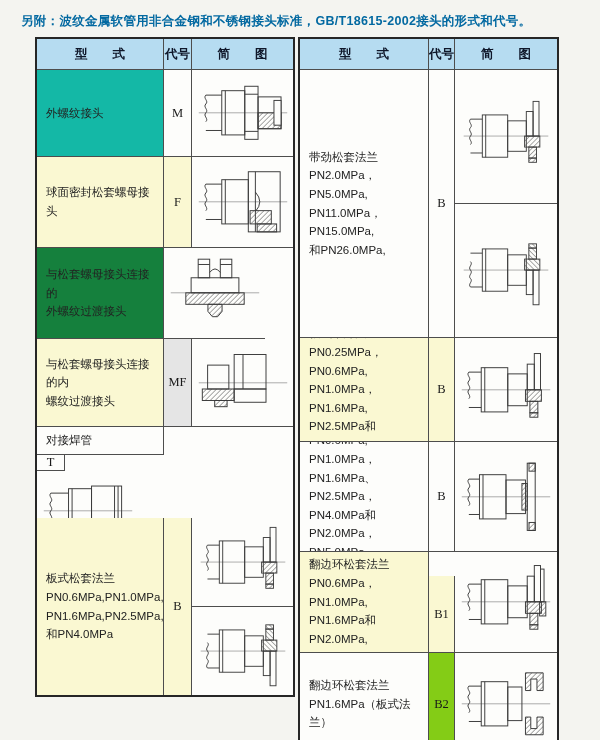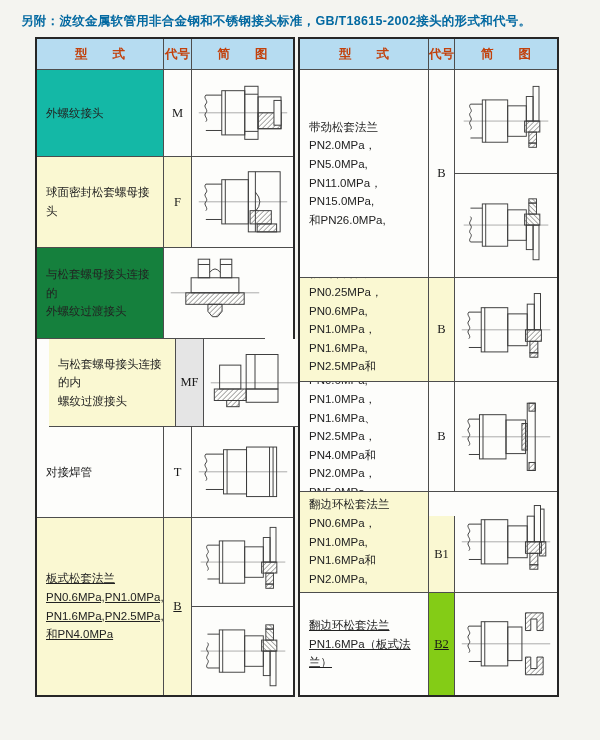--- a/index.html
+++ b/index.html
@@ -18,23 +18,23 @@
     border:2px solid #262626;
   }
   .t-row{display:flex;}
   .t-cell{
     box-sizing:border-box;flex:none;
     border-right:1px solid #4d4d4d;border-bottom:1px solid #4d4d4d;
     background:#fdfdfb;overflow:hidden;
     display:flex;align-items:center;
   }
   .t-cell.last-col{border-right:none;}
-  .t-row.last-row .t-cell{border-bottom:none;text-decoration:underline;}
+  .t-row.last-row .t-cell{border-bottom:none;}
   .t-cell.hdr{
-    justify-content:center;font-size:12.5px;font-weight:700;color:#c2410c;
+    justify-content:center;font-size:12.5px;font-weight:700;color:#0f172a;
   }
   .t-cell.type{
     padding:4px 4px 4px 9px;font-size:11.5px;line-height:1.62;color:#222;
     white-space:pre-line;text-align:left;
   }
   .t-cell.code{
     justify-content:center;
     font-family:"Liberation Serif","DejaVu Serif",serif;
     font-size:12.5px;color:#1a1a1a;
   }
@@ -126,41 +126,41 @@
               <line x1="58" y1="13" x2="71" y2="13"></line>
               <path d="M46,22 q6,-8 12,0"></path>
               <rect x="25" y="28" width="54" height="17"></rect>
               <rect x="19" y="45" width="66" height="13" fill="url(#hatch)"></rect>
               <path d="M44,58 h16 v8 l-5,6 h-6 l-5,-6 z" fill="url(#hatch)"></path>
             </g>
           </svg>
         </div>
       </div>
     </div>
-    <div class="t-row" style="height: 88px; padding-left: 12px;">
+    <div class="t-row" style="height: 88px;">
       <div class="t-cell type" style="width: 127px; background: rgb(250, 248, 210);">与松套螺母接头连接的内
 螺纹过渡接头</div>
       <div class="t-cell code" style="width: 28px; background: #e5e5e5;">MF</div>
       <div class="t-cell diagram last-col" style="width: 101px;">
         <div class="sub-diagram">
           <svg viewBox="0 0 104 90" width="92">
             <g stroke="#3b3b3b" fill="none" stroke-width="1.1" stroke-linejoin="miter">
               <line x1="2" y1="45" x2="102" y2="45" stroke="#8a8a8a" stroke-width="0.8"></line>
               <rect x="12" y="25" width="24" height="27"></rect>
               <rect x="42" y="13" width="36" height="39"></rect>
               <line x1="52" y1="13" x2="52" y2="52"></line>
               <rect x="42" y="52" width="36" height="15"></rect>
               <rect x="6" y="52" width="36" height="13" fill="url(#hatch)"></rect>
               <rect x="20" y="65" width="14" height="7" fill="url(#hatch)"></rect>
             </g>
           </svg>
         </div>
       </div>
     </div>
-    <div class="t-row" style="height: 91px;">
+    <div class="t-row" style="height: 91px; flex-direction: column;">
       <div class="t-cell type" style="width: 127px; background: rgb(253, 253, 251);">对接焊管</div>
       <div class="t-cell code" style="width: 28px; background: rgb(253, 253, 251);">T</div>
       <div class="t-cell diagram last-col" style="width: 101px;">
         <div class="sub-diagram">
           <svg viewBox="0 0 104 90" width="92">
             <g stroke="#3b3b3b" fill="none" stroke-width="1.1" stroke-linejoin="miter">
               <line x1="2" y1="45" x2="102" y2="45" stroke="#8a8a8a" stroke-width="0.8"></line>
               <path d="M10,25 c-3.5,3.5 3.5,6.5 0,10 c-3.5,3.5 3.5,6.5 0,10 c-3.5,3.5 3.5,6.5 0,10"></path>
               <line x1="10" y1="25" x2="30" y2="25"></line>
               <line x1="10" y1="65" x2="30" y2="65"></line>
@@ -221,21 +221,21 @@
         </div>
       </div>
     </div>
   </div>
 <div id="table-right" class="fit-table" style="left: 298px; top: 37px; width: 257px;">
     <div class="t-row" style="height: 31px;">
       <div class="t-cell hdr" style="width: 129px; background: rgb(182, 220, 241);">型　　式</div>
       <div class="t-cell hdr" style="width: 26px; background: rgb(182, 220, 241);">代号</div>
       <div class="t-cell hdr last-col" style="width: 102px; background: rgb(182, 220, 241);">简　　图</div>
     </div>
-    <div class="t-row" style="height: 208px;">
+    <div class="t-row" style="height: 268px;">
       <div class="t-cell type" style="width: 129px; background: rgb(253, 253, 251);">带劲松套法兰
 PN2.0MPa，PN5.0MPa,
 PN11.0MPa，PN15.0MPa,
 和PN26.0MPa,</div>
       <div class="t-cell code" style="width: 26px; background: rgb(253, 253, 251);">B</div>
       <div class="t-cell diagram last-col" style="width: 102px;">
         <div class="sub-diagram">
           <svg viewBox="0 0 104 90" width="88">
             <g stroke="#3b3b3b" fill="none" stroke-width="1.1" stroke-linejoin="miter">
               <line x1="2" y1="45" x2="102" y2="45" stroke="#8a8a8a" stroke-width="0.8"></line>

